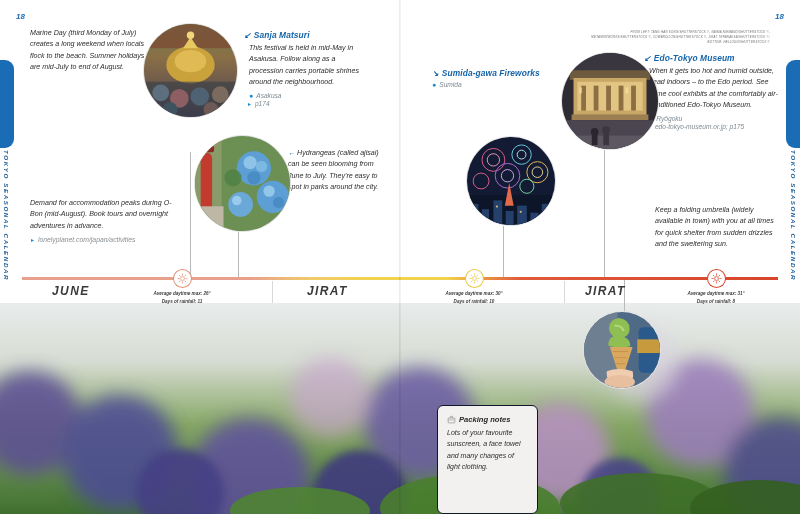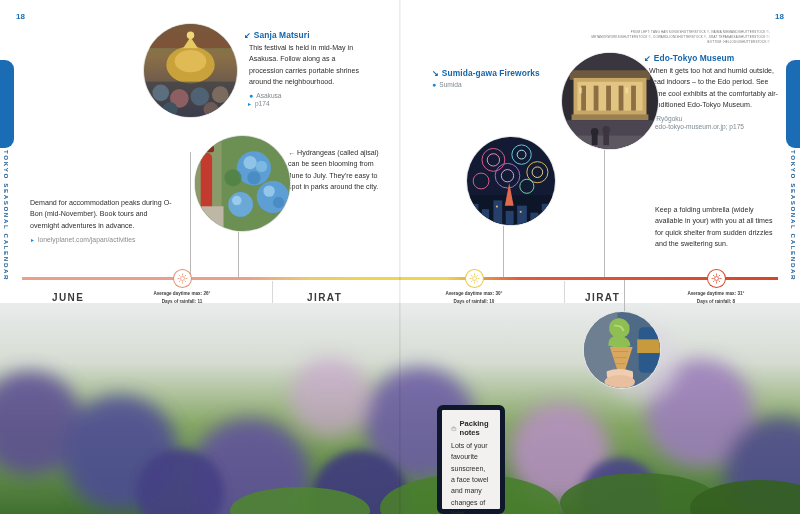--- a/index.html
+++ b/index.html
@@ -1,21 +1,21 @@
 <!DOCTYPE html>
 <html><head>
 <meta charset="utf-8">
 <style>
   * { margin:0; padding:0; box-sizing:border-box; }
   body {
     width:800px; height:514px; overflow:hidden;
     font-family:"Liberation Sans", sans-serif;
     background:#ffffff; position:relative;
   }
-  .spread { position:absolute; inset:0; background:#fff; }
+  .spread { position:absolute; inset:0; background:#fff;font-style:italic; }
 
   
   .gutter { position:absolute; left:399px; top:0; width:2px; height:514px;
             background:linear-gradient(90deg,rgba(0,0,0,.09),rgba(0,0,0,.03)); z-index:40; }
 
   
   .tab-blue { position:absolute; background:#1a6cb5; z-index:30; }
   .tab-left  { left:-10px;  top:60px;  width:24px; height:88px;  border-radius:0 9px 9px 0; }
   .tab-right { right:-10px; top:60px;  width:24px; height:88px;  border-radius:9px 0 0 9px; }
   .vtab { position:absolute; z-index:30; color:#1a5c96; font-size:6.2px;
@@ -53,40 +53,40 @@
   .photo { position:absolute; border-radius:50%; overflow:hidden; z-index:22;
            border:1.5px solid #e3e3e3; background:#ccc; }
   .photo .sky  { position:absolute; inset:0; }
 
   
   .conn { position:absolute; width:1px; background:#b9b9b9; z-index:10; }
 
   
   .tl { position:absolute; left:22px; right:22px; top:277px; height:3px; z-index:26;
         background:linear-gradient(90deg,#e8a08c 0%,#e8a08c 30%,#f0c96a 38%,#f2d34e 46%,#f2d34e 56%,#e05a3a 66%,#d6452a 100%); }
-  .month { position:absolute; top:292px; font-size:10px; font-weight:700;
+  .month { position:absolute; top:284px; font-size:12px; font-weight:700;
            letter-spacing:1.4px; color:#3a3a3a; z-index:26; }
   .sun { position:absolute; top:270px; width:17px; height:17px; border-radius:50%;
          background:#fff; z-index:27; display:flex; align-items:center; justify-content:center; }
   .sun svg { width:11px; height:11px; }
   .stat { position:absolute; top:290px; width:140px; text-align:center;
           font-size:4.6px; line-height:1.75; color:#3d3d3d; font-weight:600; z-index:26; }
   .vdiv { position:absolute; top:281px; width:1px; height:22px; background:#d8d8d8; z-index:25; }
 
   
   .hero { position:absolute; left:0; top:303px; width:800px; height:211px; z-index:5; overflow:hidden; }
   .hero .bg { position:absolute; inset:0; }
   .hero-title { position:absolute; left:38px; top:338px; z-index:15; }
   .hero-title .l1 { font-size:25px; color:#3a3a38; letter-spacing:-.4px; line-height:1; }
   .hero-title .l2 { font-size:53px; font-weight:700; color:#3a3a38;
                     letter-spacing:-1.2px; line-height:.98; margin-top:1px; }
 
   
-  .pcard { position:absolute; left:437px; top:405px; width:68px; height:109px;
-           background:#f2f1ef; border:5px solid #0f172a; border-radius:6px;
+  .pcard { position:absolute; left:437px; top:405px; width:101px; height:109px;
+           background:#f2f1ef; border:1px solid #0f172a; border-radius:6px;
            padding:9px 9px 0 9px; z-index:18; }
   .pcard .ph { display:flex; align-items:center; gap:3px; font-size:7.6px;
                font-weight:700; color:#2a2a2a; margin-bottom:3px; }
   .pcard .pb { font-size:7px; line-height:1.62; color:#2d2d2d; }
   .bagicon { width:9px; height:9px; }
 </style>
 </head>
 <body>
 
 <div class="spread">
@@ -100,23 +100,26 @@
   <div class="pageno pageno-r">18</div>
 
   <div class="credit">FROM LEFT: TANG HAN SONG/SHUTTERSTOCK ©, NAIMA NIEMAND/SHUTTERSTOCK ©, METAMORWORKS/SHUTTERSTOCK ©, COWARDLION/SHUTTERSTOCK ©, JIRAT TEPARAKSA/SHUTTERSTOCK ©; BOTTOM: HELLOUG/SHUTTERSTOCK ©</div>
 
   <div class="conn" style="left:190px; top:152px; height:126px;"></div>
   <div class="conn" style="left:238px; top:232px; height:46px;"></div>
   <div class="conn" style="left:503px; top:226px; height:52px;"></div>
   <div class="conn" style="left:604px; top:150px; height:128px;"></div>
   <div class="conn" style="left:624px; top:278px; height:34px;"></div>
 
+  <div class="tblock" style="left:30px; top:28px; width:120px;">
+    <p>Marine Day (third Monday of July) creates a long weekend when locals flock to the beach. Summer holidays are mid-July to end of August.</p>
+  </div>
 
   <div class="tblock" style="left:30px; top:198px; width:148px;">
-    <p>Demand for accommodation peaks during O-Bon (mid-November). Book tours and overnight adventures in advance.</p>
+    <p>Demand for accommodation peaks during O-Bon (mid-August). Book tours and overnight adventures in advance.</p>
     <div class="urlrow">
       <span class="tri">►</span>
       <span>lonelyplanet.com/japan/activities</span>
     </div>
   </div>
 
   <div class="photo" style="left:143px; top:23px; width:95px; height:95px;">
     <svg class="sky" viewBox="0 0 100 100" preserveAspectRatio="xMidYMid slice">
       <defs>
         <linearGradient id="g1" x1="0" y1="0" x2="0" y2="1">
@@ -268,21 +271,21 @@
       <span class="pin">●</span>
       <span>Ryōgoku</span>
     </div>
     <div class="meta2">
       <span class="tri">►</span>
       <span>edo-tokyo-museum.or.jp; p175</span>
     </div>
   </div>
 
   <div class="tblock" style="left:655px; top:205px; width:122px;">
-    <p>Keep a folding umbrella (widely available in your) with you at all times for quick shelter from sudden drizzles and the sweltering sun.</p>
+    <p>Keep a folding umbrella (widely available in town) with you at all times for quick shelter from sudden drizzles and the sweltering sun.</p>
   </div>
 
   <div class="tl"></div>
 
   <div class="vdiv" style="left:272px;"></div>
   <div class="vdiv" style="left:564px;"></div>
 
   <div class="month" style="left:52px;">JUNE</div>
   <div class="month" style="left:307px;">JIRAT</div>
   <div class="month" style="left:585px;">JIRAT</div>

